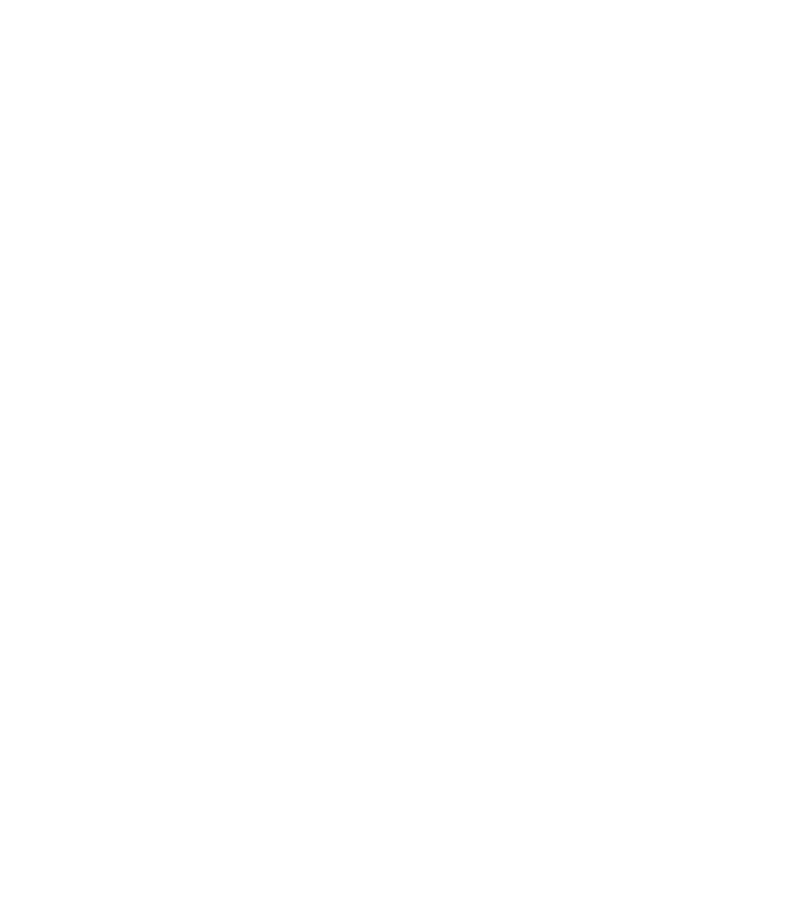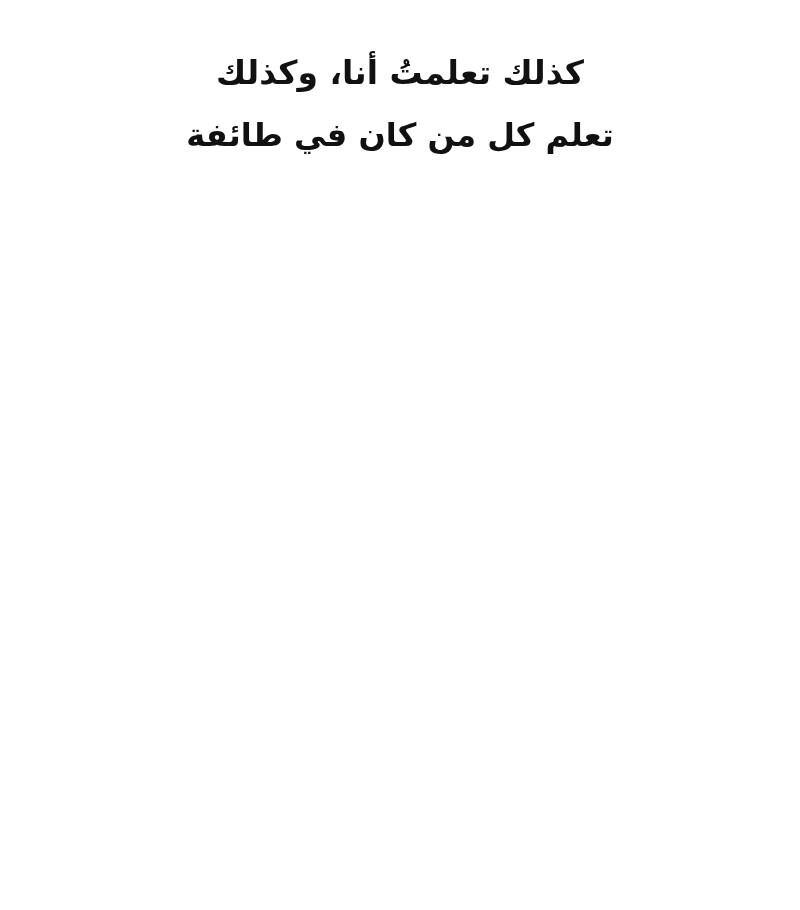--- a/index.html
+++ b/index.html
@@ -44,16 +44,14 @@
   }
   .text-line.l3 {
     font-size: 32px;
   }
 </style>
 </head>
 <body>
 
 <div class="page">
   <div class="text-block">
-    <span class="text-line l1">كذلك تعلمتُ أنا، وكذلك</span>
-    <span class="text-line l2">تعلم كل من كان في طائفة</span>
   </div>
 </div>
 
 </body></html>

